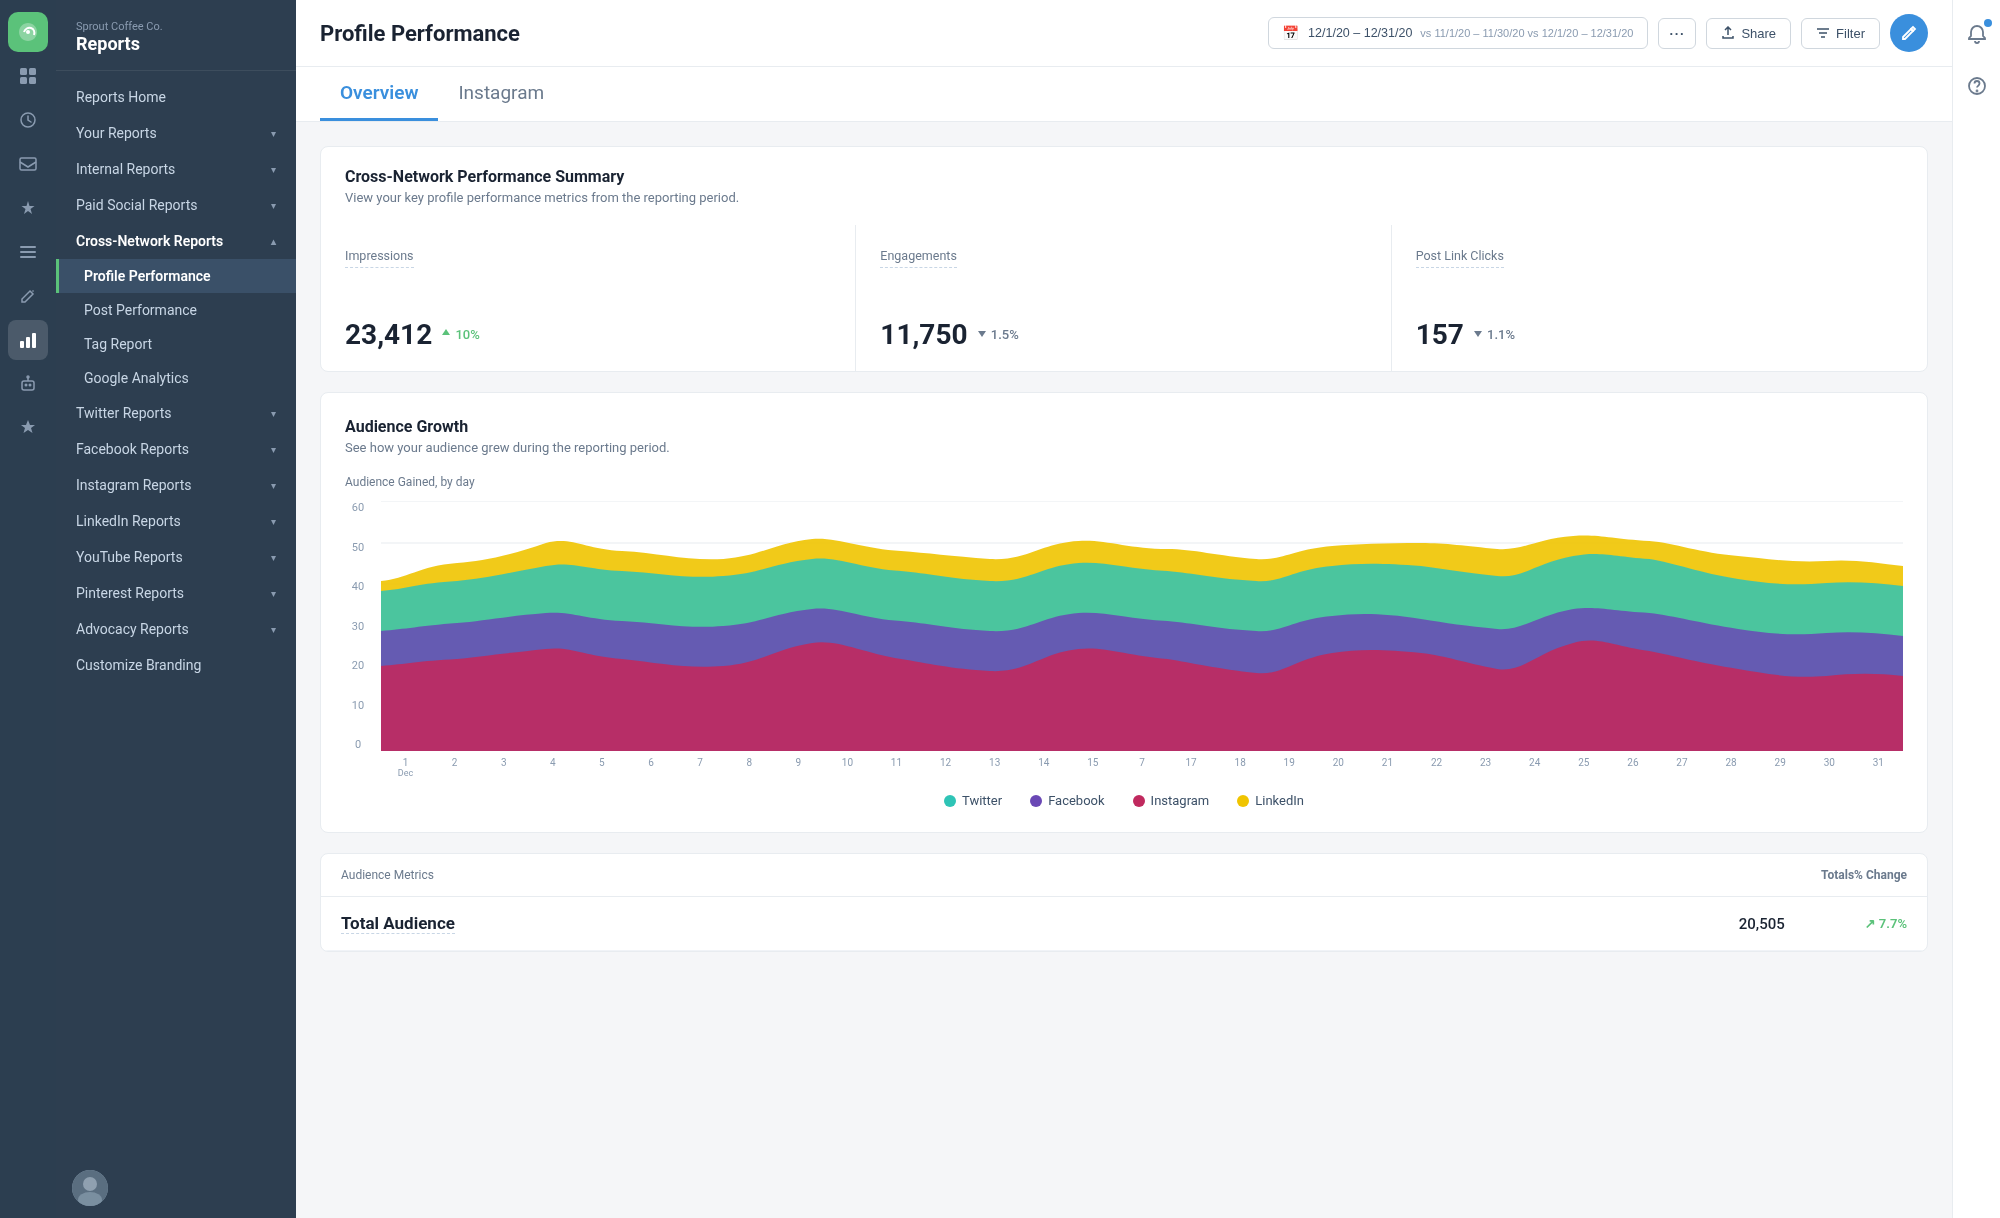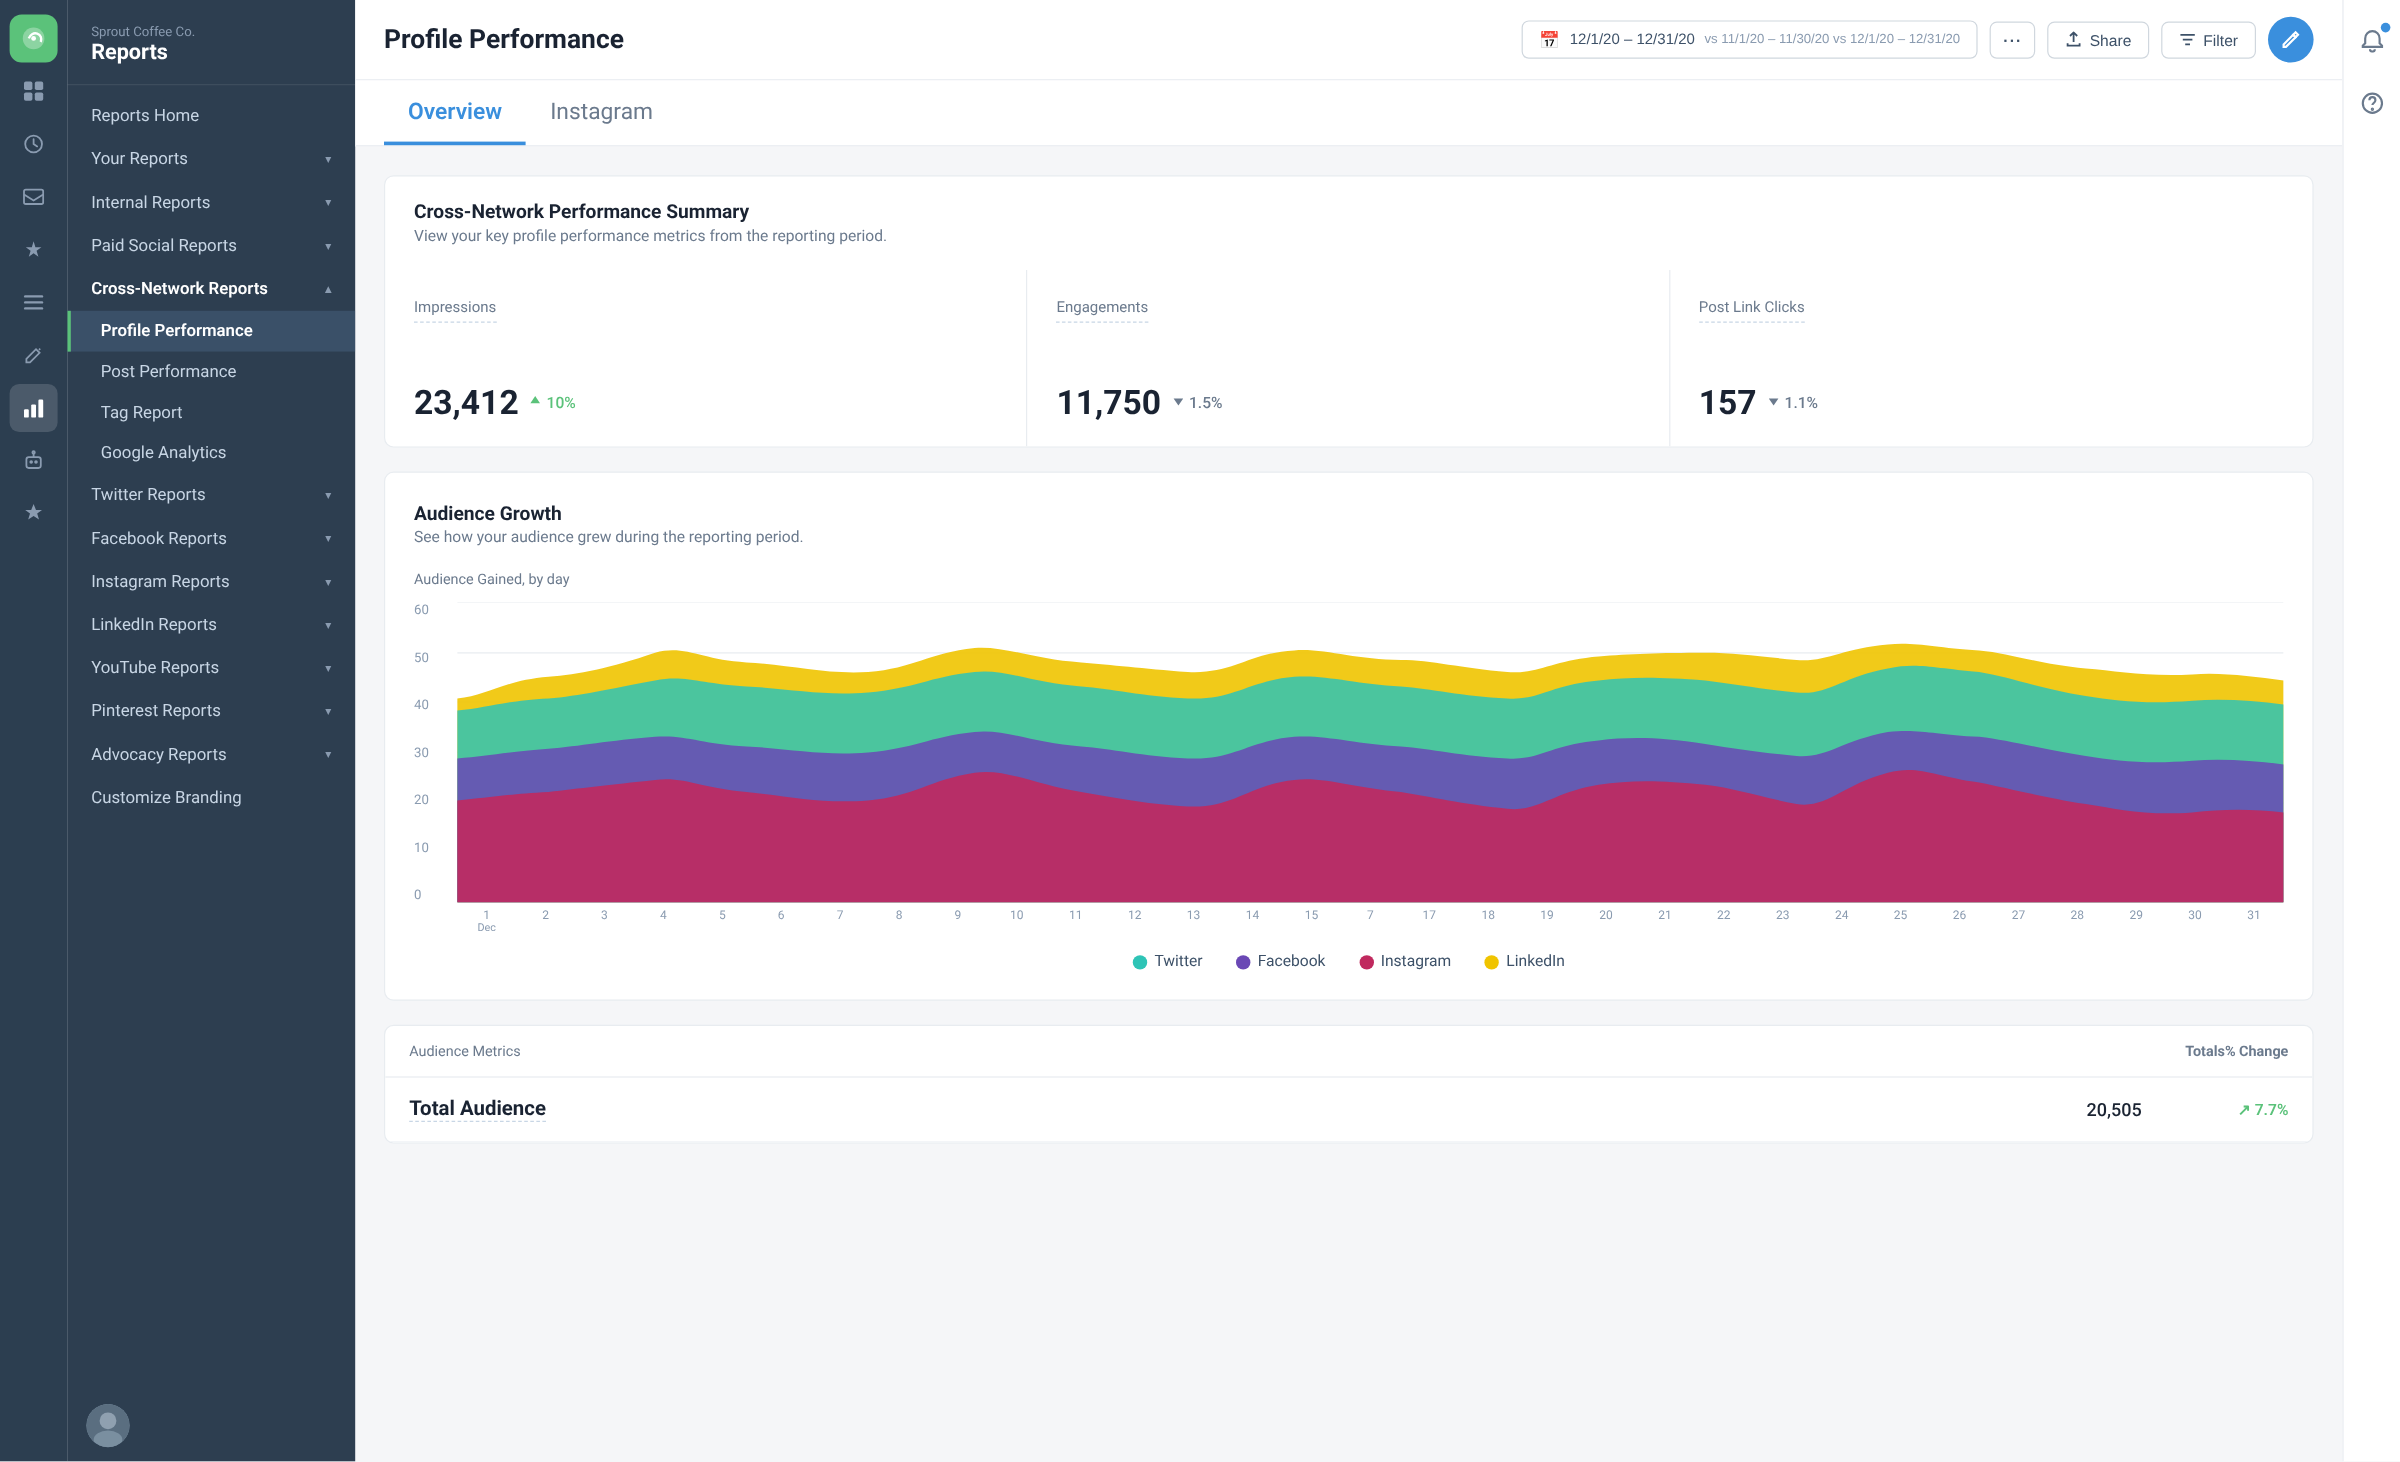--- a/index.html
+++ b/index.html
@@ -275,21 +275,21 @@
     }
     .chart-y-axis {
       position: absolute;
       left: 0;
       top: 0;
       bottom: 30px;
       width: 32px;
       display: flex;
       flex-direction: column;
       justify-content: space-between;
-      align-items: flex-start;
+      align-items: center;
       padding-right: 6px;
     }
     .y-label { font-size: 11px; color: #8a9bb0; }
     .chart-plot {
       position: absolute;
       left: 36px;
       right: 0;
       top: 0;
       bottom: 30px;
     }

